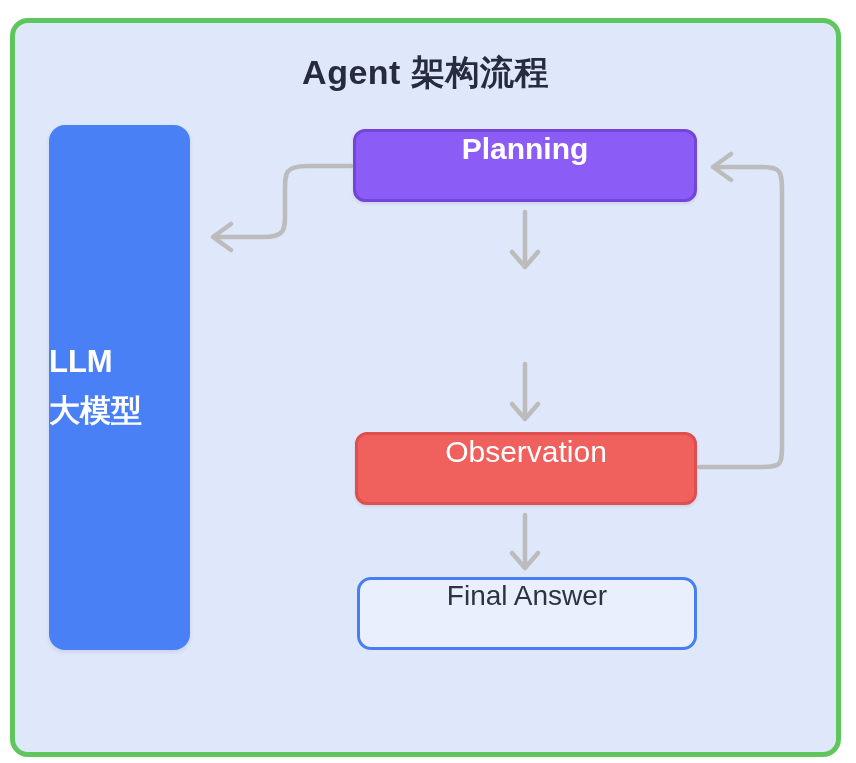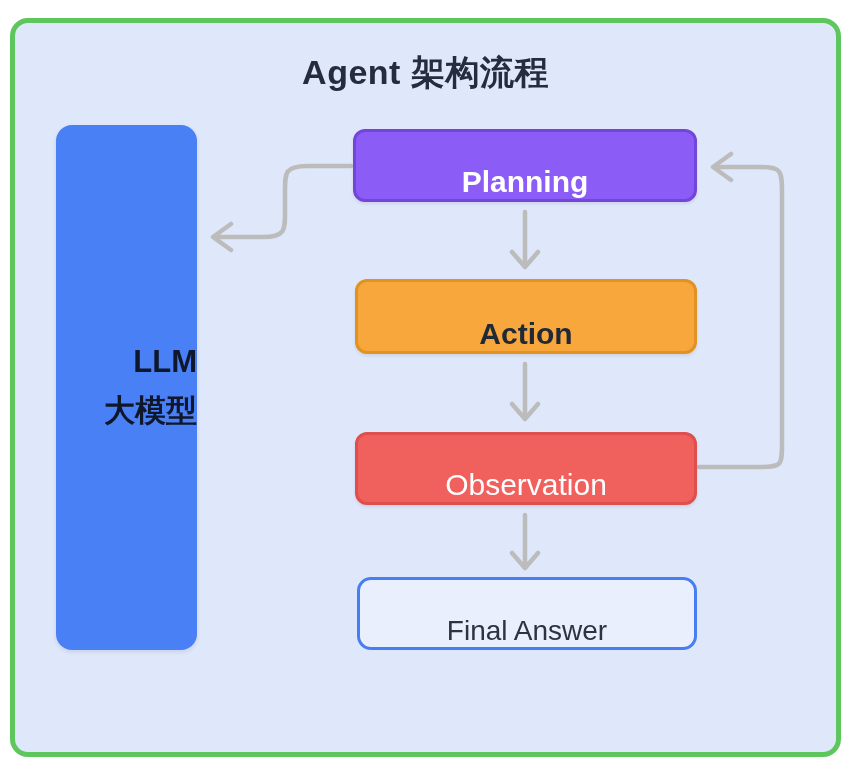--- a/index.html
+++ b/index.html
@@ -16,28 +16,28 @@
     position: absolute; left: 10px; top: 18px; width: 831px; height: 739px;
     border: 5px solid #5dc75d; border-radius: 18px;
     background: #dfe7fa;
   }
   .title {
     position: absolute; left: 0; top: 27px; width: 100%;
     text-align: center; font-size: 34px; font-weight: bold;
     color: #242c3d; letter-spacing: 0.5px;
   }
   .node {
-    position: absolute; display: flex; align-items: flex-end; justify-content: center;
+    position: absolute; display: flex; align-items: flex-start; justify-content: center;
     text-align: center; border-radius: 12px;
     box-shadow: 0 2px 3px rgba(40,50,80,0.10);
   }
   .node-llm {
-    left: 41px; top: 102px; width: 141px; height: 525px;
+    left: 34px; top: 102px; width: 141px; height: 525px;
     border-radius: 16px; flex-direction: column; gap: 10px;
-    color: #0f172a; font-size: 31px; font-weight: bold;
+    color: #ffffff; font-size: 31px; font-weight: bold;
     box-shadow: 0 2px 4px rgba(40,50,80,0.12);
   }
   .node-planning {
     left: 338px; top: 106px; width: 344px; height: 73px;
     border: 3px solid #7345d8; color: #ffffff; font-size: 30px; font-weight: bold;
   }
   .node-action {
     left: 340px; top: 256px; width: 342px; height: 75px;
     border: 3px solid #e19220; color: #222936; font-size: 30px; font-weight: bold;
   }
@@ -84,23 +84,20 @@
 
     <div class="node node-llm" style="background: rgb(74, 128, 245);">
       <div>LLM</div>
       <div>大模型</div>
     </div>
 
     <div class="node node-planning" style="background: rgb(139, 92, 246);">
       <span>Planning</span>
     </div>
 
-    <div class="node node-action" style="background: rgb(248, 167, 60);">
-      <span>Action</span>
-    </div>
 
     <div class="node node-observation" style="background: rgb(240, 96, 93);">
       <span>Observation</span>
     </div>
 
     <div class="node node-final" style="background: rgb(233, 239, 252); border-color: rgb(71, 126, 242);">
       <span>Final Answer</span>
     </div>
 
   </div>

